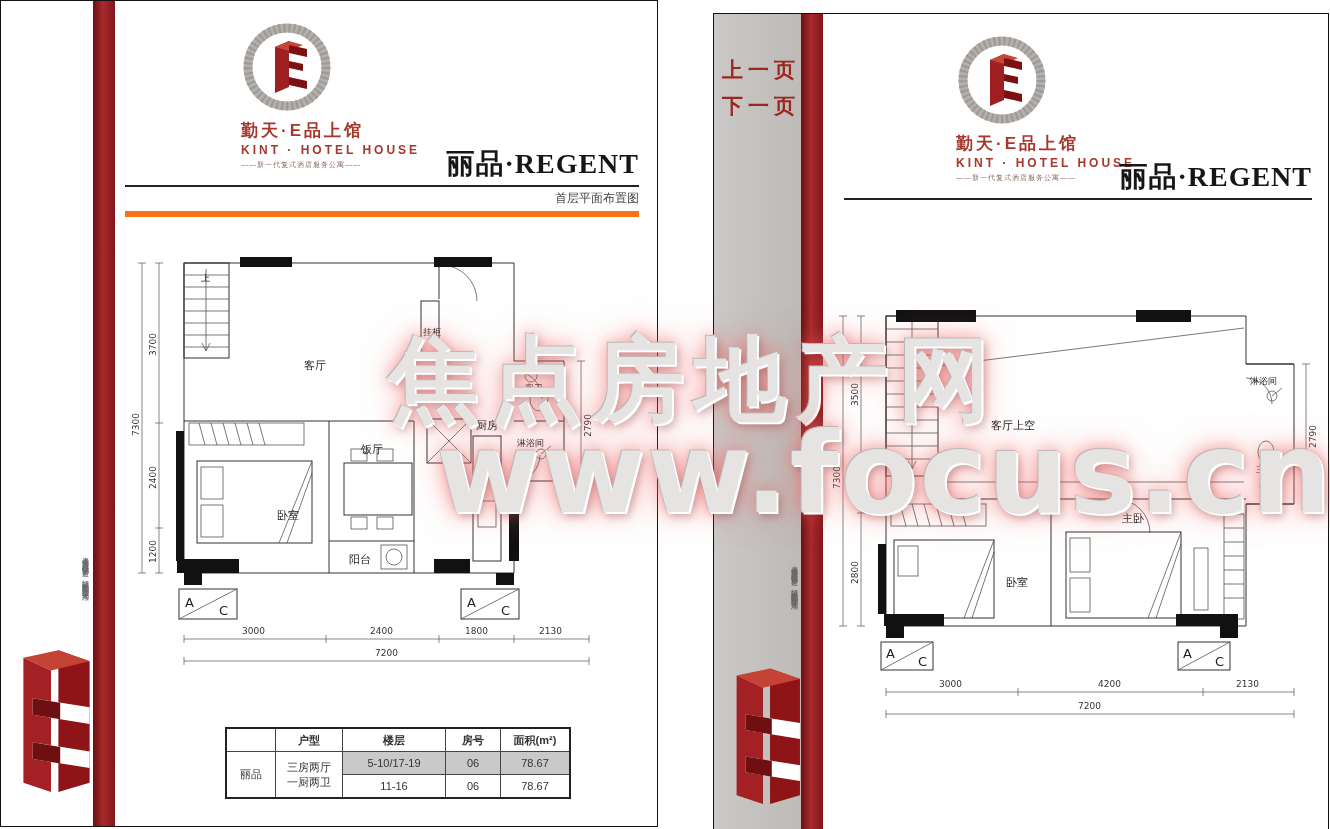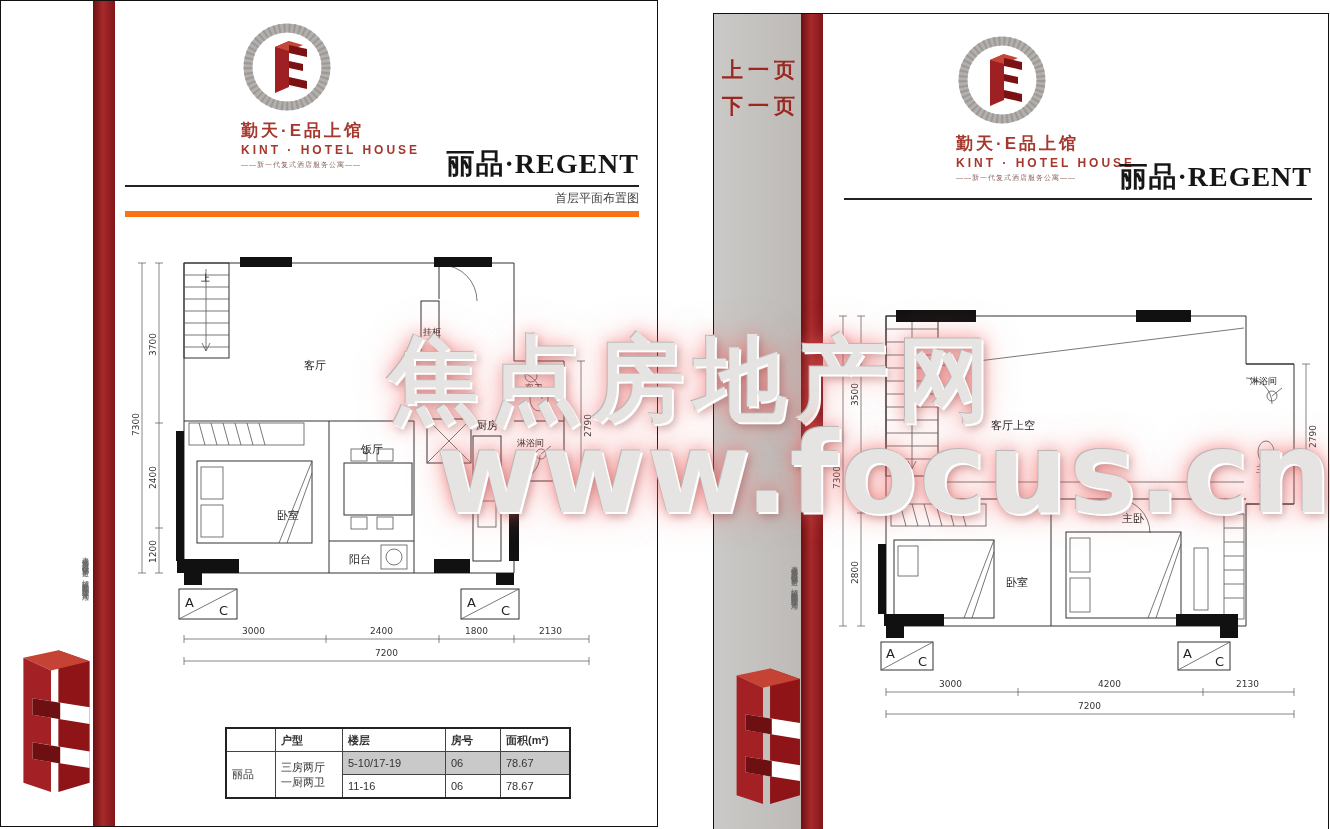--- a/index.html
+++ b/index.html
@@ -36,21 +36,21 @@
   .wl{stroke:#333;fill:none;stroke-width:1;}
   .wl2{stroke:#555;fill:none;stroke-width:.8;}
   .blk{fill:#111;stroke:none;}
   .dimln{stroke:#555;stroke-width:.7;}
   .dim{font:9px "DejaVu Sans",sans-serif;fill:#333;}
   .rm{font:11px "Liberation Sans",sans-serif;fill:#222;}
   .rs{font:9px "Liberation Sans",sans-serif;fill:#222;}
   .ac{font:13px "DejaVu Sans",sans-serif;fill:#222;}
   .unit-table{position:absolute;left:224px;top:726px;border-collapse:collapse;
               font-size:11px;color:#333;z-index:3;border:2px solid #222;}
-  .unit-table td{border:1px solid #444;padding:2px 5px;height:18px;background:#fff;}
+  .unit-table td{border:1px solid #444;text-align:center;padding:2px 5px;height:18px;background:#fff;}
   .unit-table .hd{font-weight:bold;}
   .unit-table .shade{background:#c9c9c9;}
   .unit-table .corner{border-right:1px solid #444;}
   .vnote{position:absolute;writing-mode:vertical-rl;font-size:7px;color:#666;letter-spacing:1px;
          height:180px;z-index:4;}
   #page-left .vnote{left:79px;top:550px;}
   #page-right .vnote{left:75px;top:546px;}
   .big-e{position:absolute;z-index:3;}
   #page-left .big-e{left:4px;top:636px;}
   #page-right .big-e{left:5px;top:640px;}

